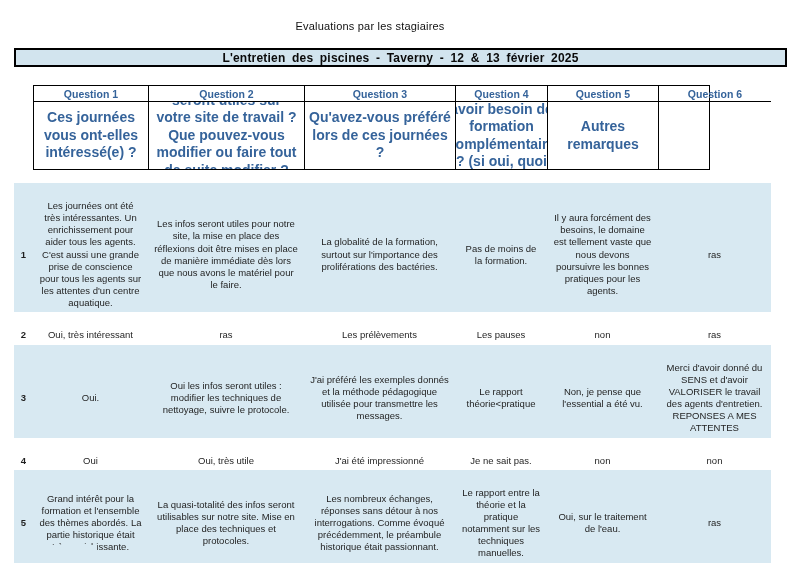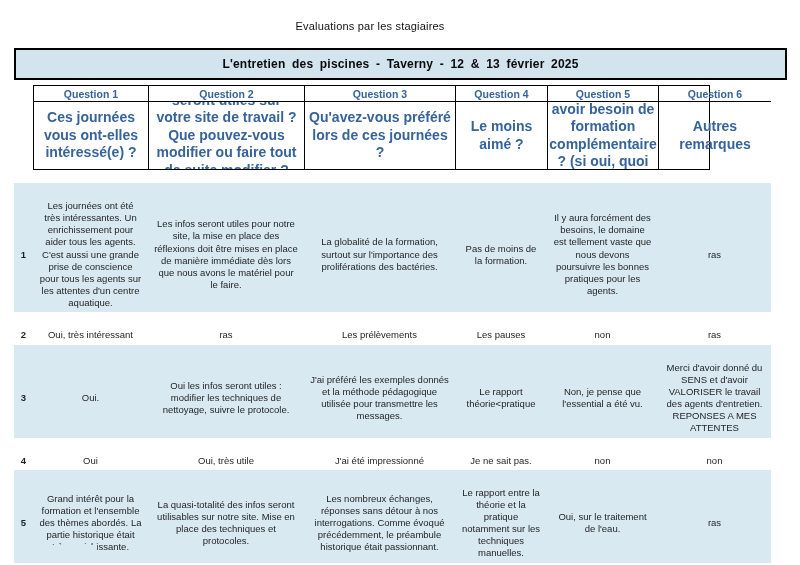--- a/index.html
+++ b/index.html
@@ -17,21 +17,21 @@
     font-family:"Liberation Sans", sans-serif;
     color:var(--ink);
     overflow:hidden;
   }
   .page-title{
     position:absolute;top:20px;left:0;width:740px;
     text-align:center;font-size:11px;color:#111;
     letter-spacing:.2px;
   }
   .banner{
-    position:absolute;left:14px;top:48px;width:773px;height:32px;
+    position:absolute;left:14px;top:48px;width:773px;height:19px;
     background:var(--banner-blue);
     border:2px solid var(--line);
     display:flex;align-items:center;justify-content:center;
     font-size:12px;font-weight:bold;color:#0a0a0a;
     word-spacing:3px;letter-spacing:.2px;
   }
   
   .htable{
     position:absolute;left:33px;top:85px;width:677px;
     display:grid;
@@ -86,21 +86,20 @@
 <div class="htable">
   <div class="hcell qh">Question 1</div>
   <div class="hcell qh">Question 2</div>
   <div class="hcell qh">Question 3</div>
   <div class="hcell qh">Question 4</div>
   <div class="hcell qh">Question 5</div>
   <div class="hcell qh">Question 6</div>
   <div class="hcell qt">Ces journées vous ont-elles intéressé(e) ?</div>
   <div class="hcell qt">Pensez-vous que les infos partagées vous seront utiles sur votre site de travail ? Que pouvez-vous modifier ou faire tout de suite modifier ? Ou mettre tout de suite en œuvre ?</div>
   <div class="hcell qt">Qu'avez-vous préféré lors de ces journées ?</div>
-  <div class="hcell qt">Le moins aimé ?</div>
   <div class="hcell qt">Pensez-vous avoir besoin de formation complémentaire ? (si oui, quoi ?)</div>
   <div class="hcell qt">Autres remarques</div>
 </div>
 
 <div class="bodytable">
 
   <div class="band blue r1">
     <div class="cell num">1</div>
     <div class="cell">Les journées ont été très intéressantes. Un enrichissement pour aider tous les agents. C'est aussi une grande prise de conscience pour tous les agents sur les attentes d'un centre aquatique.</div>
     <div class="cell">Les infos seront utiles pour notre site, la mise en place des réflexions doit être mises en place de manière immédiate dès lors que nous avons le matériel pour le faire.</div>

